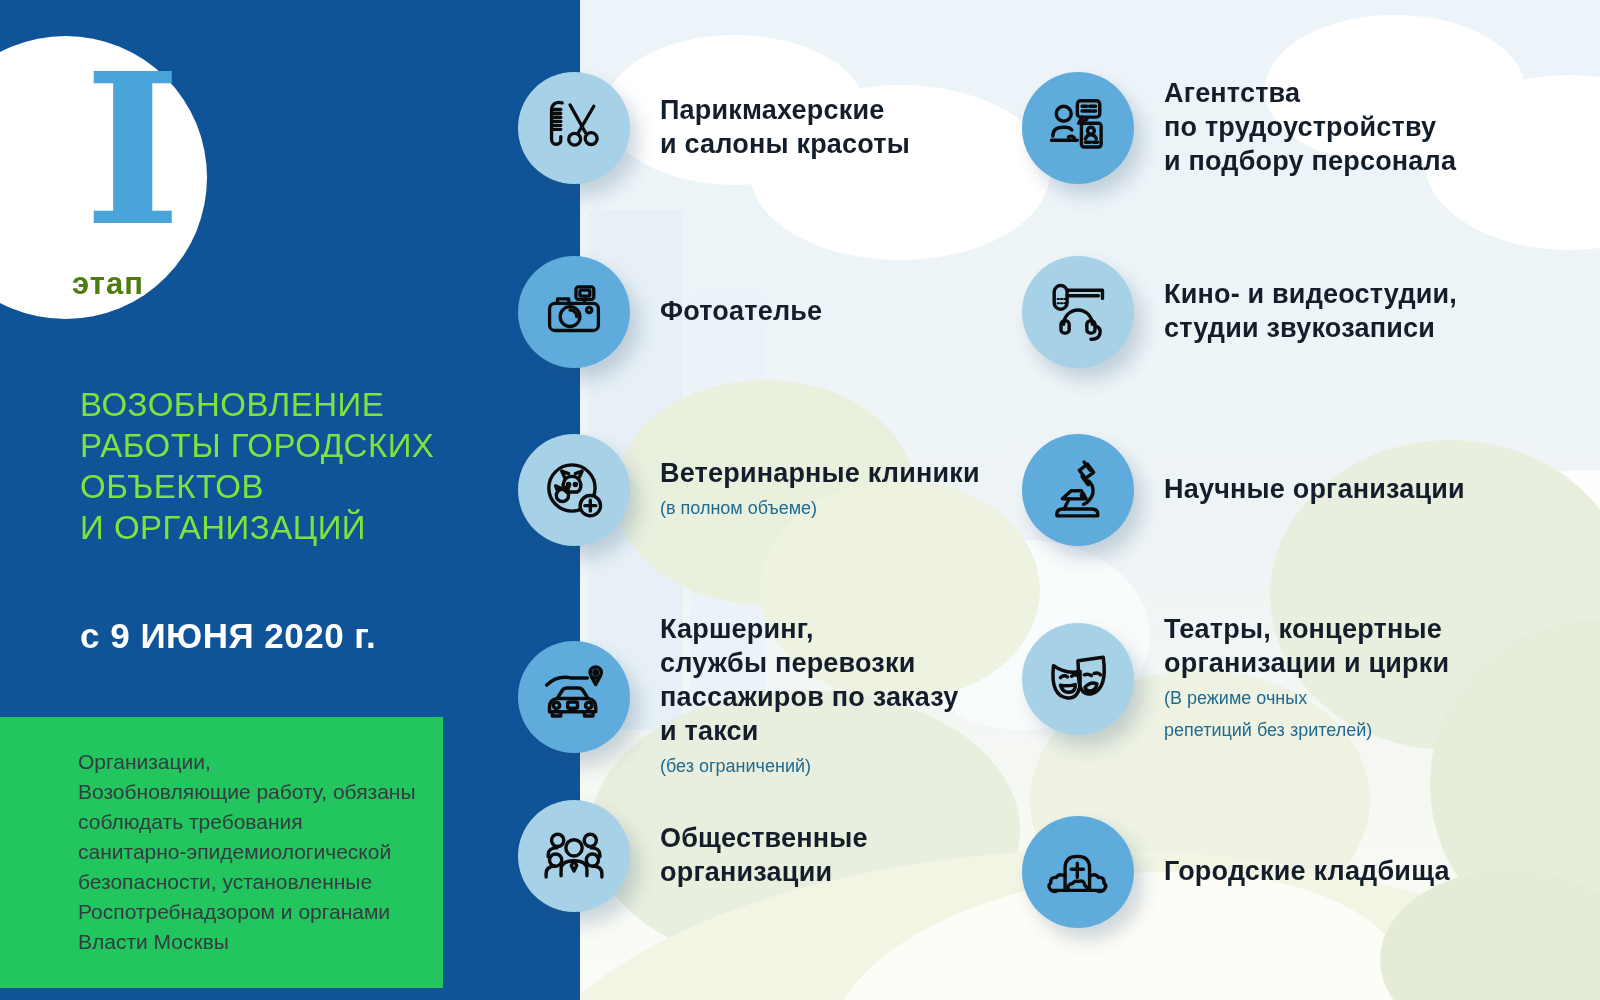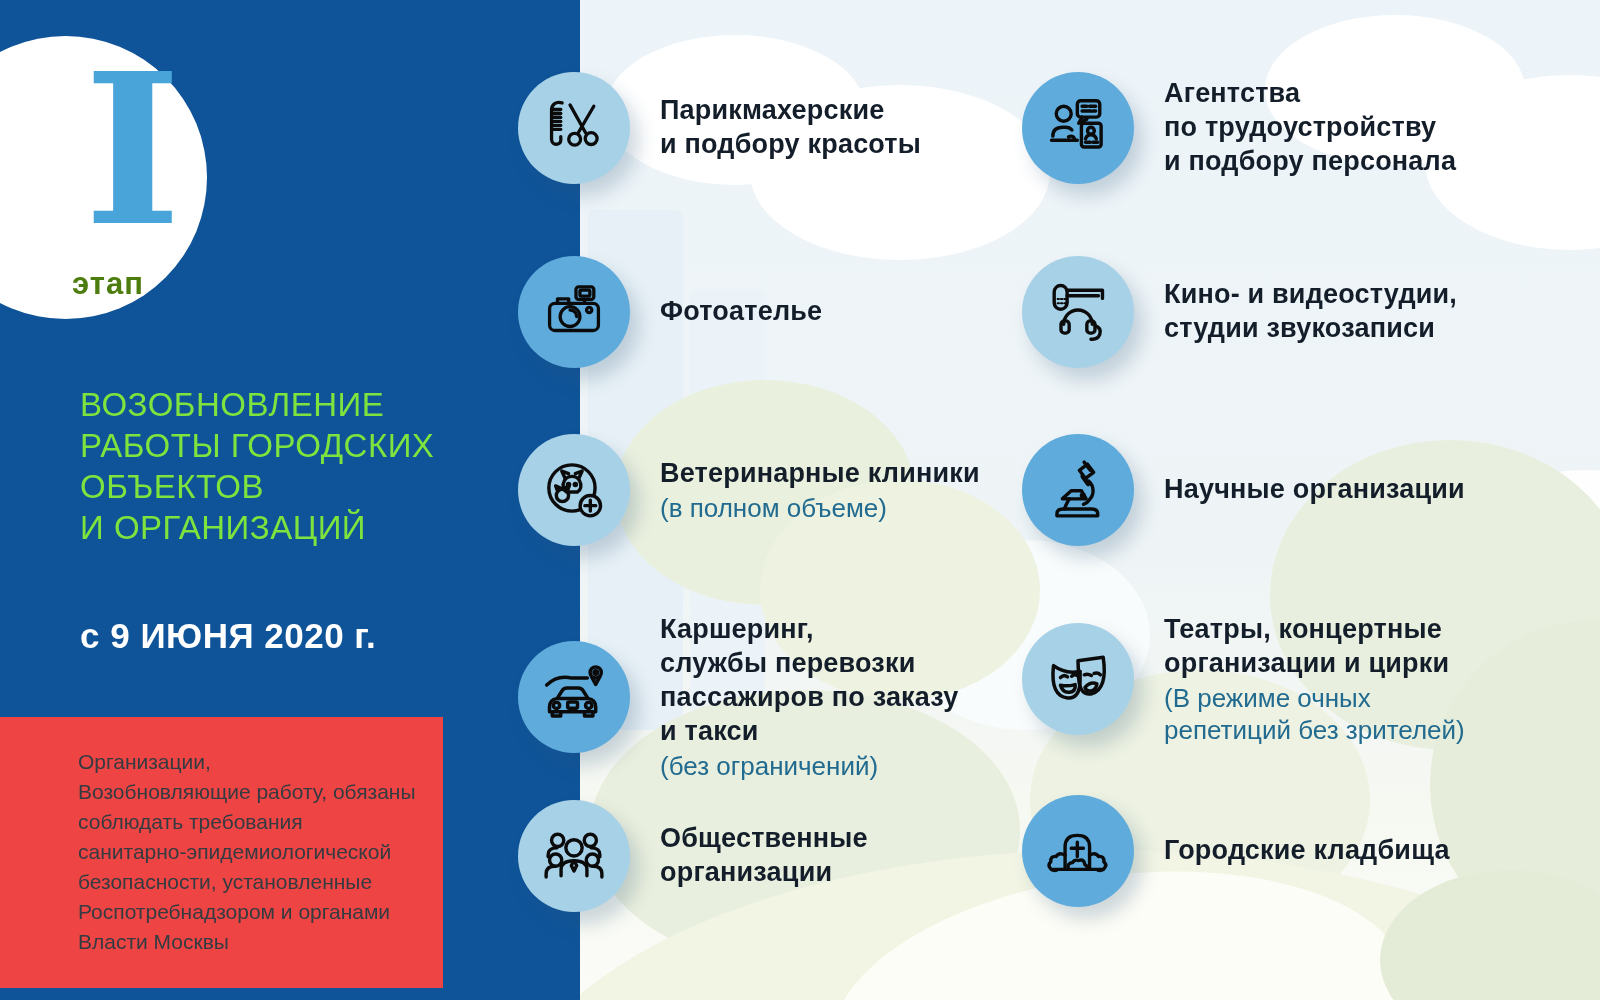--- a/index.html
+++ b/index.html
@@ -14,32 +14,32 @@
 
   
   .sidebar{position:absolute;left:0;top:0;width:580px;height:1000px;background:#0F5499;z-index:1;}
   .phase-circle{position:absolute;left:-76px;top:36px;width:283px;height:283px;background:#ffffff;border-radius:50%;}
   .phase-i{position:absolute;left:160px;top:0px;font-family:"DejaVu Serif", serif;font-weight:700;
            font-size:208px;line-height:1.1;color:#49A5D9;}
   .phase-label{position:absolute;left:148px;top:230px;font-size:31px;font-weight:bold;color:#4d7c0f;letter-spacing:1px;}
   .heading{position:absolute;left:80px;top:384px;font-size:33px;font-weight:normal;line-height:41px;
            color:#7FE33D;white-space:pre-line;letter-spacing:.5px;}
   .date{position:absolute;left:80px;top:616px;font-size:35px;color:#ffffff;letter-spacing:.5px;font-weight:bold;}
-  .info-box{position:absolute;left:0;top:717px;width:443px;height:271px;background:#ef4444;z-index:2;}
+  .info-box{position:absolute;left:0;top:717px;width:443px;height:271px;background:#22c55e;z-index:2;}
   .info-text{position:absolute;left:78px;top:30px;width:390px;font-size:21px;line-height:30px;
              color:#343b41;white-space:pre-line;}
 
   
   .item{position:absolute;display:flex;align-items:center;gap:30px;z-index:3;}
   .c1{left:518px;} .c2{left:1022px;}
   .circle{width:112px;height:112px;border-radius:50%;flex:0 0 auto;display:flex;align-items:center;justify-content:center;
           box-shadow:9px 12px 18px rgba(40,80,120,.22);}
   .circle svg{display:block;}
   .ititle{font-size:27px;font-weight:bold;line-height:34px;color:#141E2A;white-space:pre-line;letter-spacing:.2px;}
-  .inote{font-size:26px;line-height:32px;color:#226B90;white-space:pre-line;margin-top:2px;}
+  .inote{font-size:18px;line-height:32px;color:#226B90;white-space:pre-line;margin-top:2px;}
   .ic{stroke:#0b0b0b;stroke-width:5;fill:none;stroke-linecap:round;stroke-linejoin:round;}
 </style>
 </head>
 <body>
 
 <div id="stage">
 
   <div class="scene">
     <div class="band" style="left:8px;top:210px;width:95px;height:520px;background:#e7f0f6;border-radius:6px;"></div>
     <div class="band" style="left:110px;top:290px;width:75px;height:440px;background:#ecf3f8;border-radius:6px;"></div>
@@ -89,21 +89,21 @@
       <svg class="ic" width="66" height="66" viewBox="0 0 100 100">
         <path d="M32,12 c-9,-3 -16,2 -16,11 v44 c0,10 14,10 14,1 v-5"></path>
         <path d="M16,22 h14 M16,28 h14 M16,34 h14 M16,40 h14 M16,46 h14 M16,52 h14"></path>
         <path d="M44,15 L68,58 M80,17 L56,58"></path>
         <circle cx="51" cy="67" r="9"></circle>
           <circle cx="76" cy="66" r="9"></circle>
       </svg>
     </div>
     <div class="itext">
         <div class="ititle">Парикмахерские
-и подбору красоты</div>
+и салоны красоты</div>
       <div class="inote"></div>
       </div>
   </div>
 
   <div class="item c1" style="top:256px">
     <div class="circle" style="background: rgb(95, 172, 220); --tone: #5FACDC;">
       <svg class="ic" width="66" height="66" viewBox="0 0 100 100">
         <rect x="13" y="37" width="74" height="41" rx="8"></rect>
         <path d="M25,37 v-7 h17 v7"></path>
         <rect x="53" y="12" width="27" height="19" rx="4"></rect>
@@ -258,21 +258,21 @@
       </svg>
     </div>
     <div class="itext">
         <div class="ititle">Театры, концертные
 организации и цирки</div>
       <div class="inote">(В режиме очных
 репетиций без зрителей)</div>
       </div>
   </div>
 
-  <div class="item c2" style="top:795px">
+  <div class="item c2" style="top:816px">
     <div class="circle" style="background: rgb(95, 172, 220); --tone: #5FACDC;">
       <svg class="ic" width="68" height="68" viewBox="0 0 100 100">
         <path d="M31,77 V44 q0,-17 18,-17 q18,0 18,17 v33"></path>
         <path d="M49,37 v21 M40,46 h18"></path>
         <path d="M31,56 q-9,-5 -13,2 q-9,-1 -8,8 q-5,4 -1,9 q3,5 10,3"></path>
         <path d="M67,56 q9,-5 13,2 q9,-1 8,8 q5,4 1,9 q-3,5 -10,3"></path>
         <path d="M36,77 q-3,-9 6,-10 q3,-5 9,-3 q8,-3 9,6 q5,2 3,7"></path>
         <path d="M13,77 h74"></path>
       </svg>
     </div>

